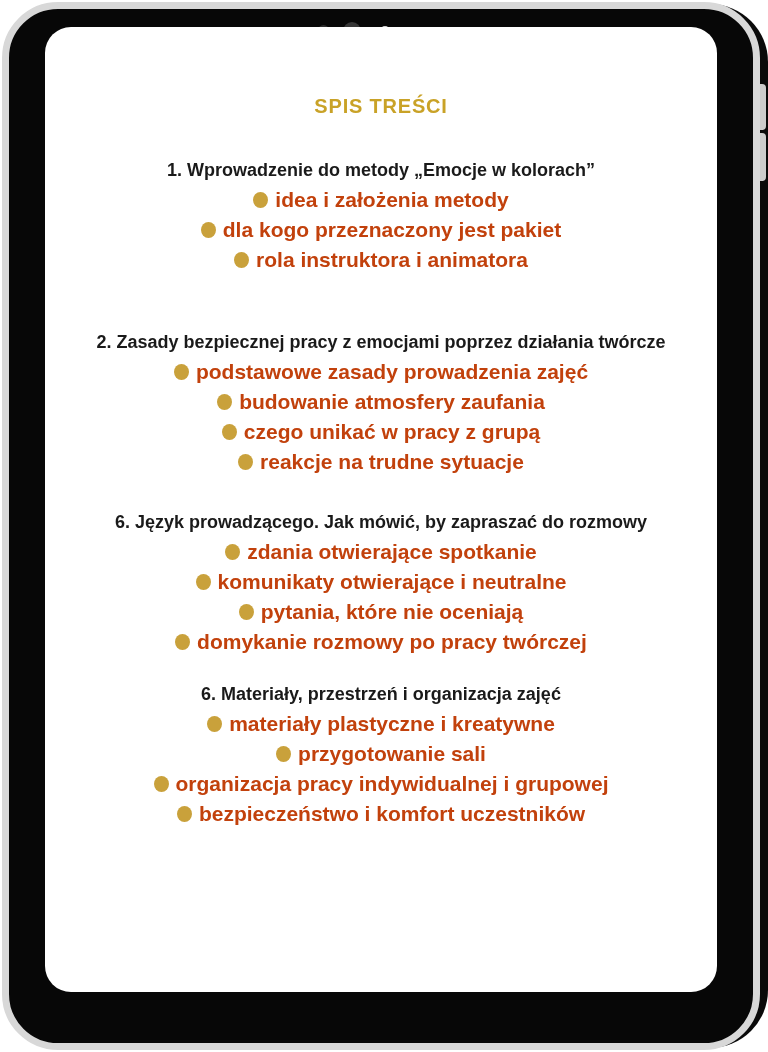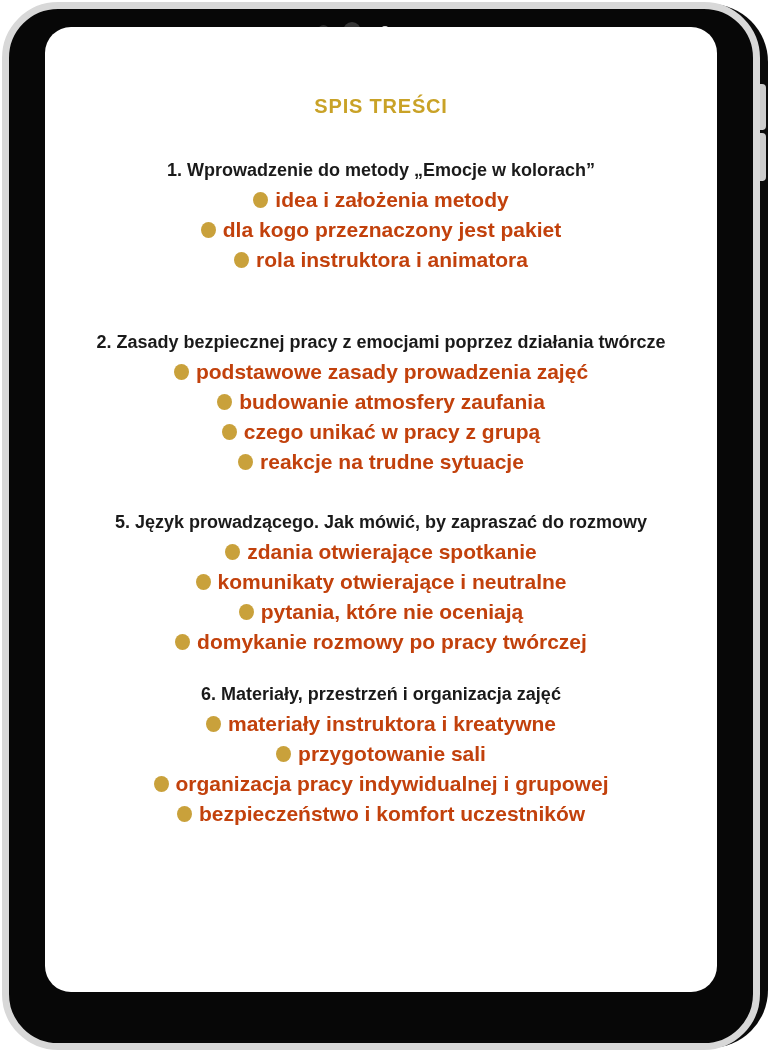--- a/index.html
+++ b/index.html
@@ -116,21 +116,21 @@
             <span class="bullet"></span>
             <span>czego unikać w pracy z grupą</span>
           </div>
           <div class="item">
             <span class="bullet"></span>
             <span>reakcje na trudne sytuacje</span>
           </div>
         </section>
 
         <section class="sec sec3">
-          <h2>5. Język prowadzącego. Jak mówić, by zapraszać do rozmowy</h2>
+          <h2>6. Język prowadzącego. Jak mówić, by zapraszać do rozmowy</h2>
           <div class="item">
             <span class="bullet"></span>
             <span>zdania otwierające spotkanie</span>
           </div>
           <div class="item">
             <span class="bullet"></span>
             <span>komunikaty otwierające i neutralne</span>
           </div>
           <div class="item">
             <span class="bullet"></span>
@@ -139,21 +139,21 @@
           <div class="item">
             <span class="bullet"></span>
             <span>domykanie rozmowy po pracy twórczej</span>
           </div>
         </section>
 
         <section class="sec sec4">
           <h2>6. Materiały, przestrzeń i organizacja zajęć</h2>
           <div class="item">
             <span class="bullet"></span>
-            <span>materiały instruktora i kreatywne</span>
+            <span>materiały plastyczne i kreatywne</span>
           </div>
           <div class="item">
             <span class="bullet"></span>
             <span>przygotowanie sali</span>
           </div>
           <div class="item">
             <span class="bullet"></span>
             <span>organizacja pracy indywidualnej i grupowej</span>
           </div>
           <div class="item">

